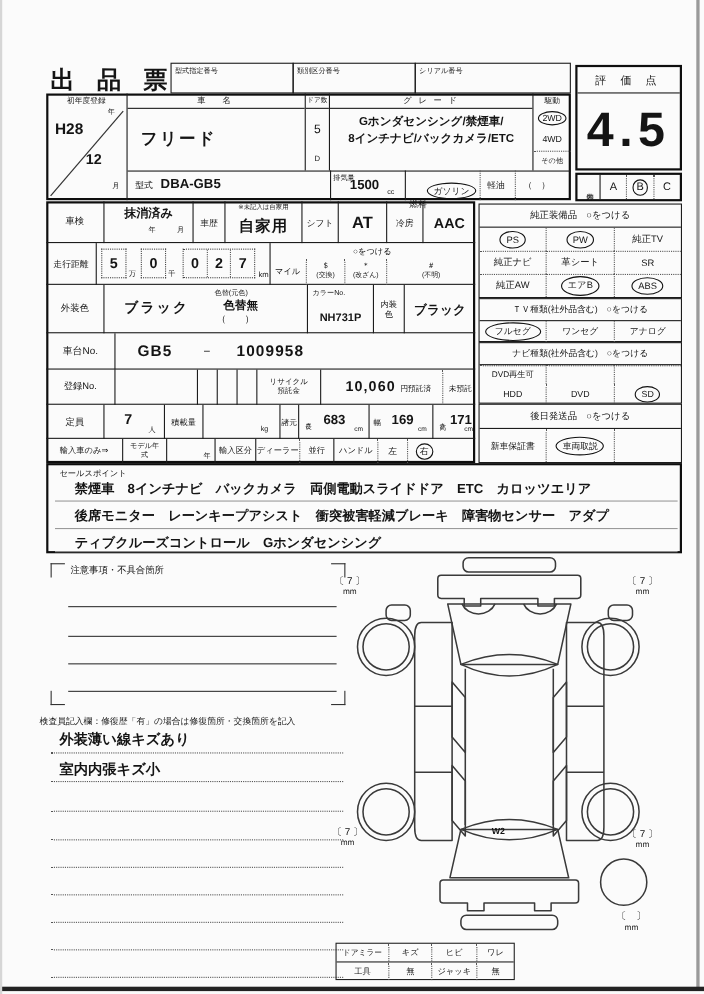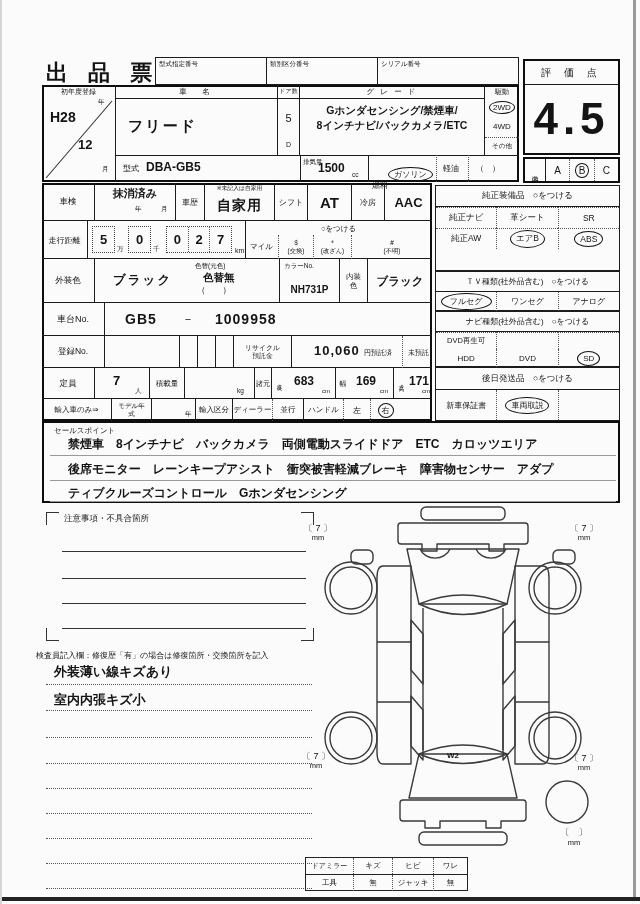--- a/index.html
+++ b/index.html
@@ -262,20 +262,31 @@
   <div class="a dl ctr" style="left:272px;top:399px;width:31px;height:22px;font-size:7.5px">並行</div>
   <div class="a bl ctr" style="left:303px;top:399px;width:40px;height:22px;font-size:7.5px">ハンドル</div>
   <div class="a dl ctr" style="left:343px;top:399px;width:27px;height:22px;font-size:8px">左</div>
   <div class="a dl ctr" style="left:370px;top:399px;width:30px;height:22px;font-size:8px">
     <span class="circ circ-tall">右</span>
   </div>
 
   
   <div class="a bd" style="left:435px;top:185px;width:185px;height:86px">
     <div class="ctr bb" style="height:20px;font-size:8.5px">純正装備品　○をつける</div>
+    <div style="display:flex;height:21px">
+      <div class="ctr" style="flex:1;font-size:8.5px">
+          <span class="circ">PS</span>
+        </div>
+      <div class="ctr dl" style="flex:1;font-size:8.5px">
+          <span class="circ">PW</span>
+        </div>
+      <div class="ctr dl" style="flex:1;font-size:8.5px">
+          <span>純正TV</span>
+        </div>
+    </div>
     <div style="display:flex;height:21px" class="dotsep">
       <div class="ctr" style="flex:1;font-size:8.5px;border-top:1px dotted #555">
           <span>純正ナビ</span>
         </div>
       <div class="ctr dl" style="flex:1;font-size:8.5px;border-top:1px dotted #555">
           <span>革シート</span>
         </div>
       <div class="ctr dl" style="flex:1;font-size:8.5px;border-top:1px dotted #555">
           <span>SR</span>
         </div>

